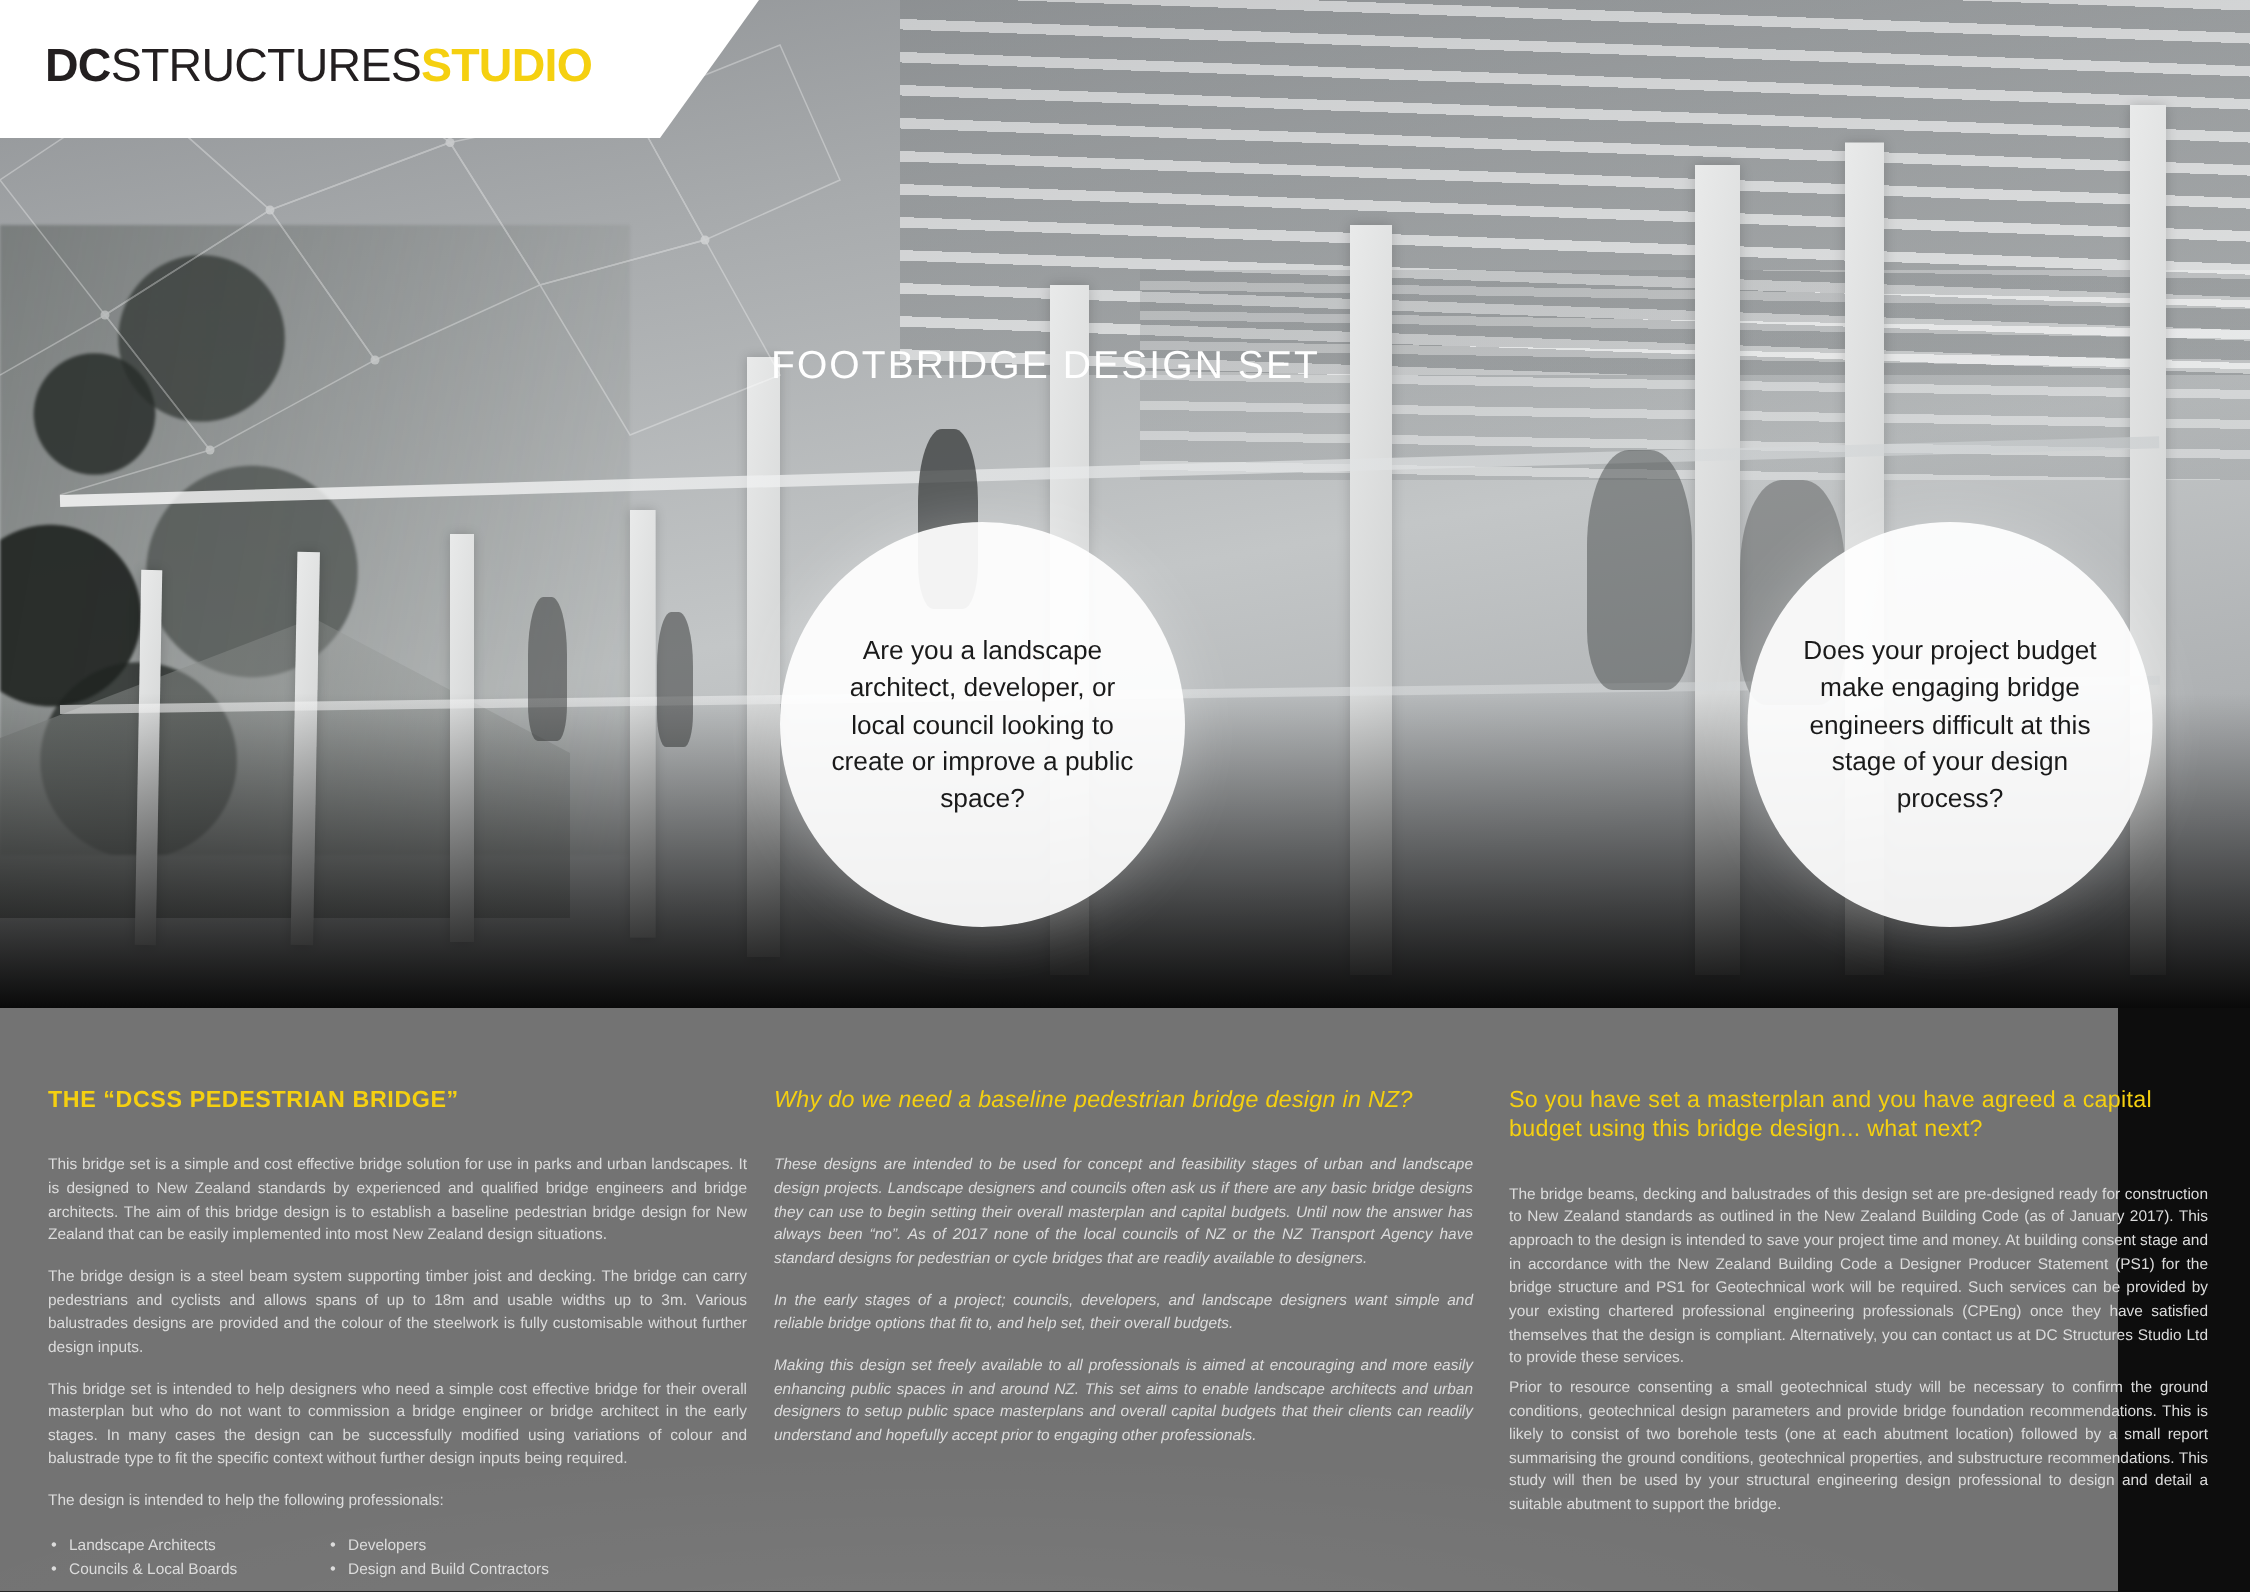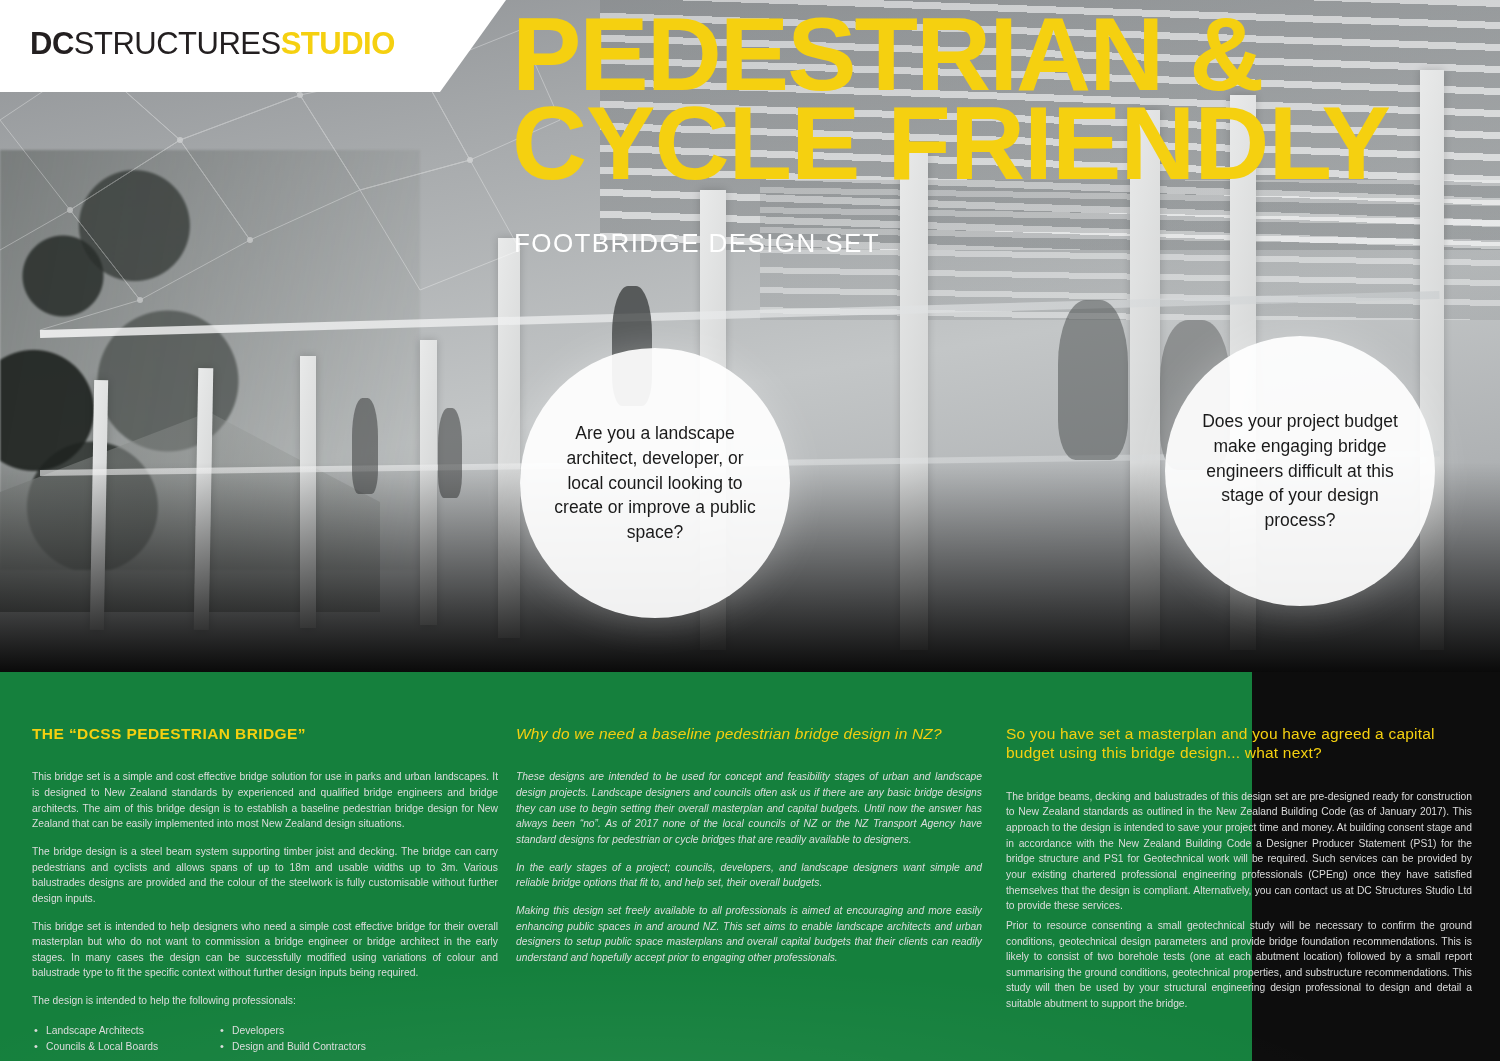--- a/index.html
+++ b/index.html
@@ -107,26 +107,26 @@
     position: absolute; border-radius: 50%; z-index: 8;
     background: rgba(255,255,255,.93);
     display: flex; align-items: center; justify-content: center;
     text-align: center; color: #1a1a1a;
     font-size: 17.5px; line-height: 1.42;
     box-shadow: 0 0 40px rgba(255,255,255,.25);
     padding: 0 34px;
   }
   #circle-1 { left: 520px; top: 348px; width: 270px; height: 270px; }
   #circle-2 { left: 842px; top: 348px; width: 270px; height: 270px; }
-  #circle-3 { left: 1165px; top: 336px; width: 270px; height: 270px; }
+  #circle-3 { left: 1165px; top: 348px; width: 270px; height: 270px; }
 
   
   .bottom {
-    position: absolute; left: 0; top: 672px; width: 1252px; height: 389px;
-    background: #15803d;
+    position: absolute; left: 0; top: 672px; width: 1412px; height: 389px;
+    background: #737373;
   }
   .bottom::after{
     content:""; position:absolute; left:0; bottom:0; width:1500px; height:120px;
     background: radial-gradient(ellipse at 42% 130%, rgba(255,255,255,.05), transparent 60%);
     pointer-events:none;
   }
   .col { position: absolute; top: 52px; color: #e8e8e8; }
   #col-1 { left: 32px; width: 466px; }
   #col-2 { left: 516px; width: 466px; font-style: italic; }
   #col-3 { left: 1006px; width: 466px; }
@@ -209,24 +209,20 @@
           <circle cx="140" cy="300" r="3"></circle>
       </g>
     </svg>
 
     <div class="logo-panel">
       <div class="logo-text">
         <span class="logo-dark">DC</span><span class="logo-thin">STRUCTURES</span><span class="logo-yellow">STUDIO</span>
       </div>
     </div>
 
-    <div class="headline">
-      <span class="l1">PEDESTRIAN &amp;</span>
-      <span class="l2">CYCLE FRIENDLY</span>
-    </div>
     <div class="subhead">FOOTBRIDGE DESIGN SET</div>
 
     <div class="circle" id="circle-1">
       <span>Are you a landscape architect, developer, or local council looking to create or improve a public space?</span>
     </div>
     <div class="circle" id="circle-3">
       <span>Does your project budget make engaging bridge engineers difficult at this stage of your design process?</span>
     </div>
   </div>
 

